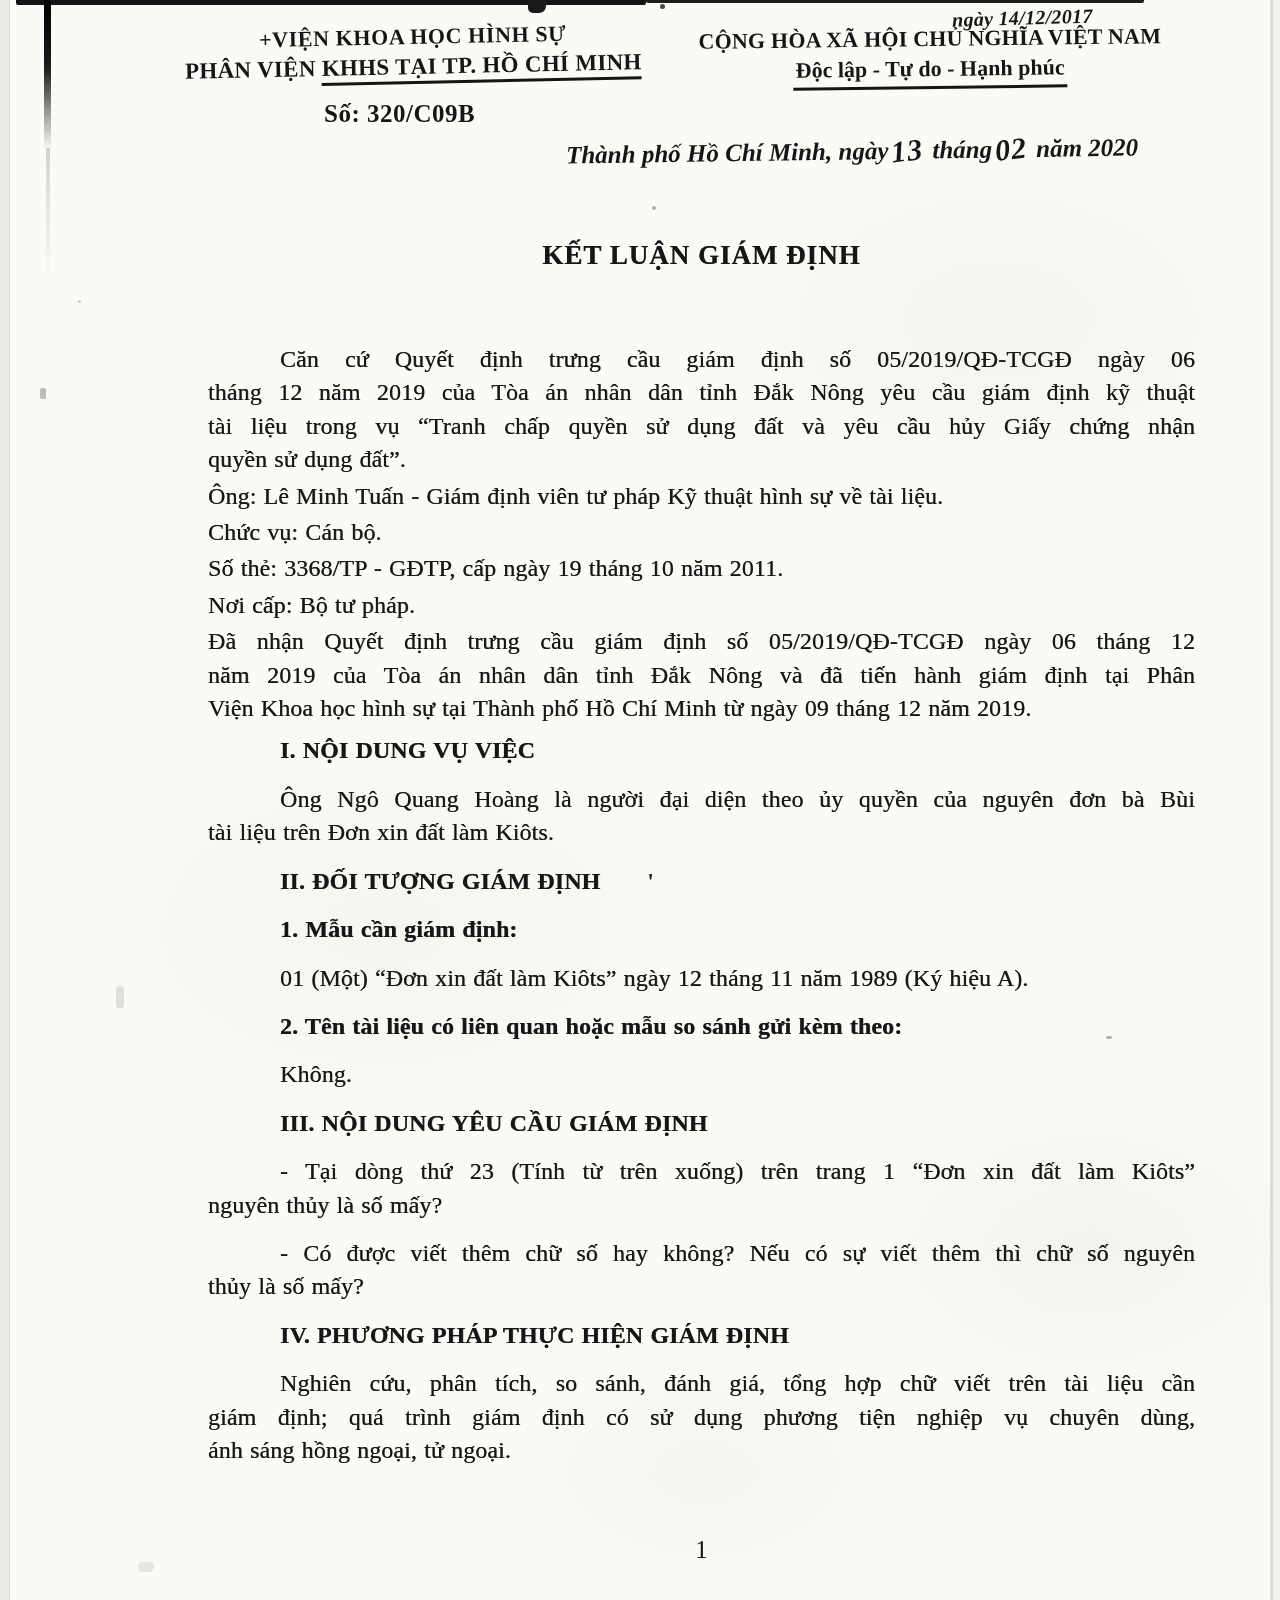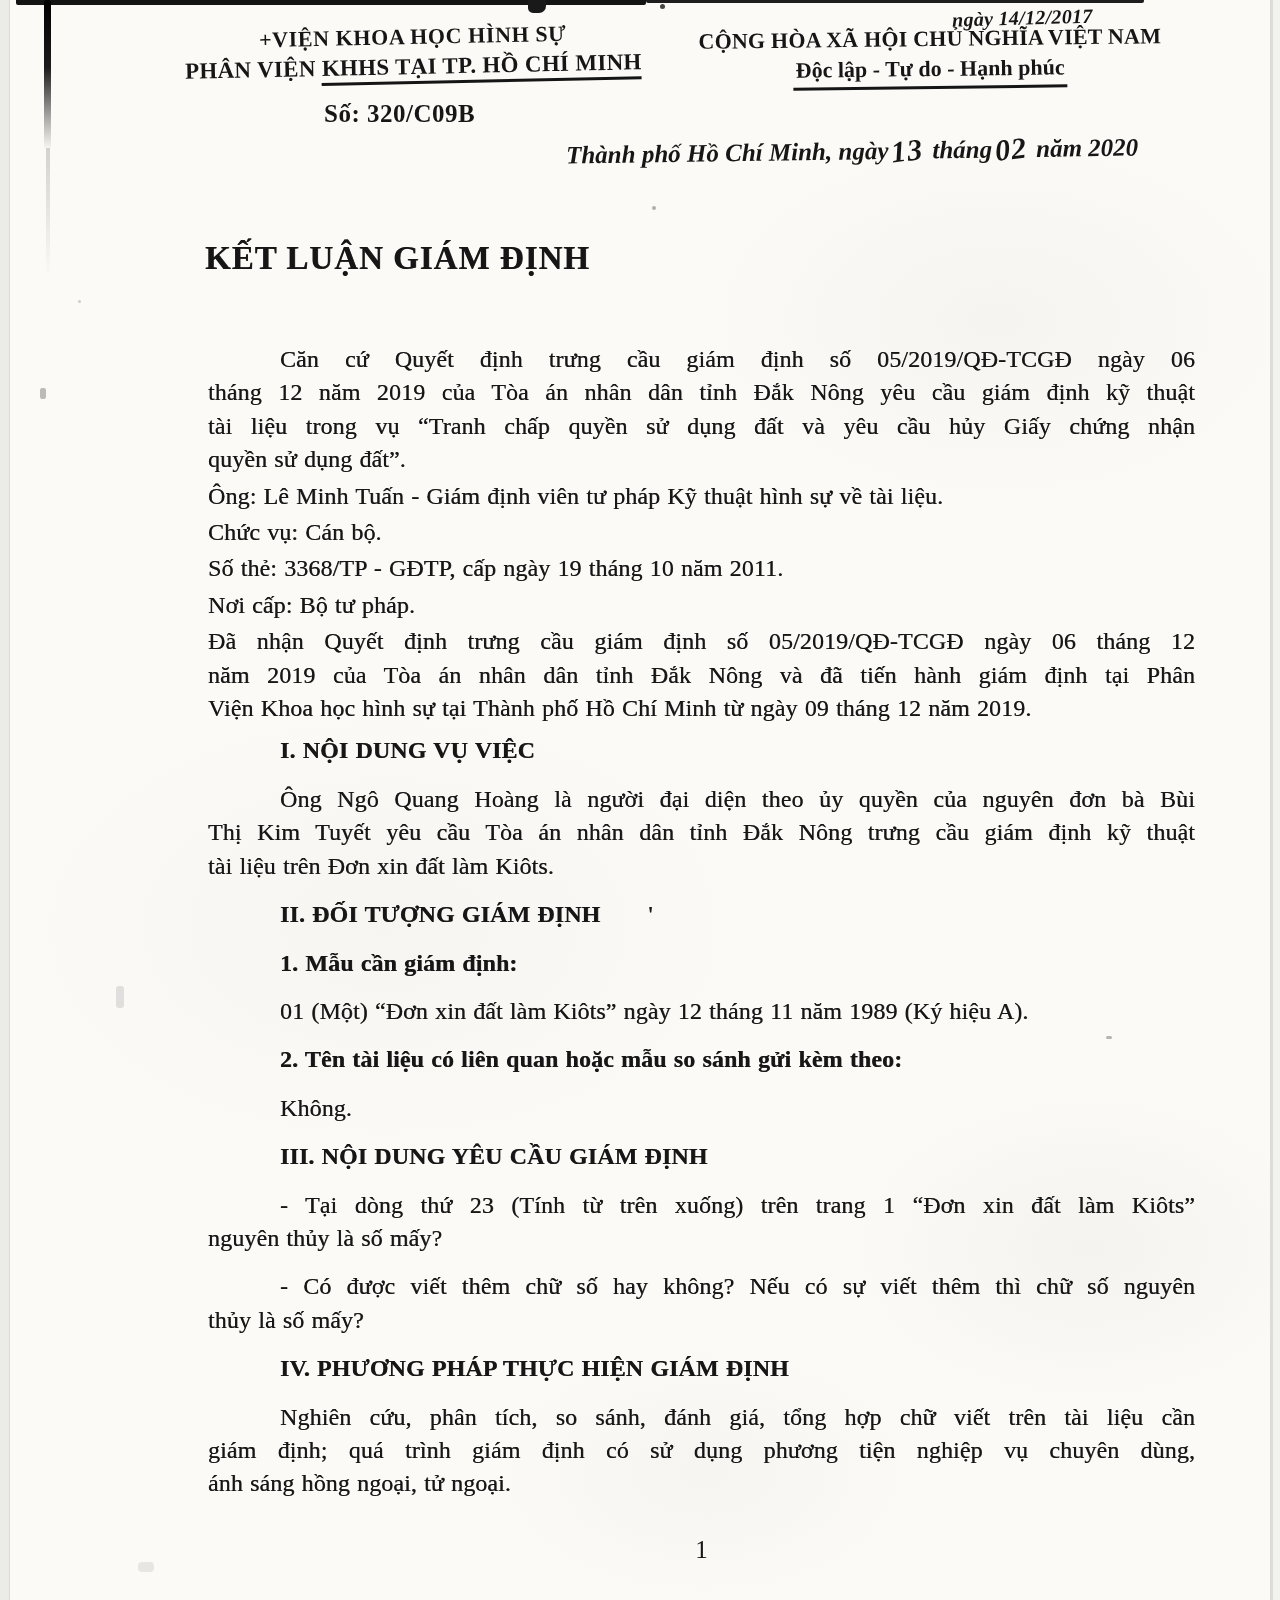--- a/index.html
+++ b/index.html
@@ -51,21 +51,21 @@
   .org-right .r1 { font-size:22px; font-weight:bold; letter-spacing:.2px; }
   .org-right .r2 { font-size:22px; font-weight:bold; display:inline-block;
     border-bottom:3px solid #151515; padding:1px 3px 4px; margin-top:3px; }
   .doc-no { left:324px; top:100px; font-size:25px; font-weight:bold; letter-spacing:.5px; }
   .dateline { left:566px; top:132px; width:640px; font-size:25px; font-weight:bold; font-style:italic;
     transform:rotate(-.8deg); white-space:nowrap; }
   .hand { display:inline-block; font-size:30px; transform:rotate(-6deg); margin:0 9px 0 3px;
     position:relative; top:2px; letter-spacing:1px; }
 
   
-  .title { left:205px; top:240px; width:993px; font-size:33px; font-weight:bold;
+  .title { left:205px; top:240px; width:993px; text-align:center; font-size:27px; font-weight:bold;
     letter-spacing:1px; text-shadow:.4px 0 0 rgba(20,20,20,.8); }
   .body { left:205px; top:340px; width:993px; font-size:24px; text-shadow:.35px 0 0 rgba(20,20,20,.75);
     word-spacing:1px; letter-spacing:.1px; }
   .block { margin:3px; }
   .block.spaced { padding:6px 0; }
   .block.bold { font-weight:bold; }
   .line { line-height:33.4px; min-height:33.4px; }
   .line.just { text-align:justify; text-align-last:justify; }
   .line.last { text-align:left; text-align-last:left; }
   .line.indent { padding-left:72px; }
@@ -133,21 +133,20 @@
       <div class="block">
         <div class="line just">Đã nhận Quyết định trưng cầu giám định số 05/2019/QĐ-TCGĐ ngày 06 tháng 12</div>
         <div class="line just">năm 2019 của Tòa án nhân dân tỉnh Đắk Nông và đã tiến hành giám định tại Phân</div>
         <div class="line last">Viện Khoa học hình sự tại Thành phố Hồ Chí Minh từ ngày 09 tháng 12 năm 2019.</div>
       </div>
       <div class="block spaced bold">
         <div class="line last indent">I. NỘI DUNG VỤ VIỆC</div>
       </div>
       <div class="block spaced">
         <div class="line just indent">Ông Ngô Quang Hoàng là người đại diện theo ủy quyền của nguyên đơn bà Bùi</div>
-        <div class="line just">Thị Kim Tuyết yêu cầu Tòa án nhân dân tỉnh Đắk Nông trưng cầu giám định kỹ thuật</div>
         <div class="line last">tài liệu trên Đơn xin đất làm Kiôts.</div>
       </div>
       <div class="block spaced bold">
         <div class="line last indent">II. ĐỐI TƯỢNG GIÁM ĐỊNH<span class="mark">'</span></div>
       </div>
       <div class="block spaced bold">
         <div class="line last indent">1. Mẫu cần giám định:</div>
       </div>
       <div class="block spaced">
         <div class="line last indent">01 (Một) “Đơn xin đất làm Kiôts” ngày 12 tháng 11 năm 1989 (Ký hiệu A).</div>

